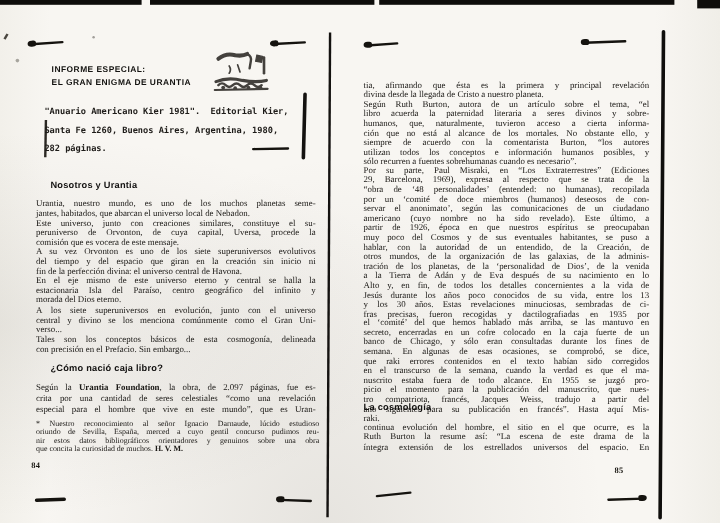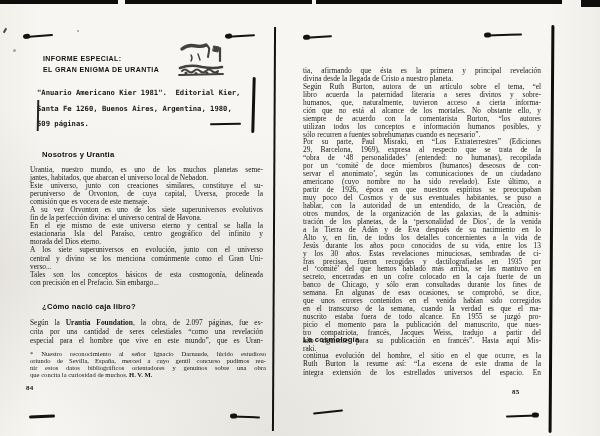--- a/index.html
+++ b/index.html
@@ -107,31 +107,32 @@
       <path d="M3 33 L47 32" stroke-width="1.8"></path>
       <circle cx="10" cy="31" r="1.6" fill="#1d1a16" stroke="none"></circle>
       <circle cx="20" cy="31.5" r="1.6" fill="#1d1a16" stroke="none"></circle>
       <circle cx="31" cy="31" r="1.6" fill="#1d1a16" stroke="none"></circle>
       <circle cx="41" cy="31" r="1.6" fill="#1d1a16" stroke="none"></circle>
     </svg>
 
     <div class="abs typed">
         <div class="tl end">"Anuario Americano Kier 1981".  Editorial Kier,</div>
         <div class="tl end">Santa Fe 1260, Buenos Aires, Argentina, 1980,</div>
-        <div class="tl end">509 páginas.</div>
+        <div class="tl end">282 páginas.</div>
       </div>
 
     <div class="abs sechead h1a">Nosotros y Urantia</div>
     <div class="abs body body1">
         <div class="tl">Urantia, nuestro mundo, es uno de los muchos planetas seme-</div>
         <div class="tl end">jantes, habitados, que abarcan el universo local de Nebadon.</div>
         <div class="tl">Este universo, junto con creaciones similares, constituye el su-</div>
         <div class="tl">peruniverso de Orvonton, de cuya capital, Uversa, procede la</div>
         <div class="tl end">comisión que es vocera de este mensaje.</div>
         <div class="tl">A su vez Orvonton es uno de los siete superuniversos evolutivos</div>
+        <div class="tl">del tiempo y del espacio que giran en la creación sin inicio ni</div>
         <div class="tl end">fin de la perfección divina: el universo central de Havona.</div>
         <div class="tl">En el eje mismo de este universo eterno y central se halla la</div>
         <div class="tl">estacionaria Isla del Paraíso, centro geográfico del infinito y</div>
         <div class="tl end">morada del Dios eterno.</div>
         <div class="tl">A los siete superuniversos en evolución, junto con el universo</div>
         <div class="tl">central y divino se los menciona comúnmente como el Gran Uni-</div>
         <div class="tl end">verso...</div>
         <div class="tl">Tales son los conceptos básicos de esta cosmogonía, delineada</div>
         <div class="tl end">con precisión en el Prefacio. Sin embargo...</div>
       </div>
@@ -177,21 +178,21 @@
         <div class="tl">tración de los planetas, de la ‘personalidad de Dios’, de la venida</div>
         <div class="tl">a la Tierra de Adán y de Eva después de su nacimiento en lo</div>
         <div class="tl">Alto y, en fin, de todos los detalles concernientes a la vida de</div>
         <div class="tl">Jesús durante los años poco conocidos de su vida, entre los 13</div>
         <div class="tl">y los 30 años. Estas revelaciones minuciosas, sembradas de ci-</div>
         <div class="tl">fras precisas, fueron recogidas y dactilografiadas en 1935 por</div>
         <div class="tl">el ‘comité’ del que hemos hablado más arriba, se las mantuvo en</div>
         <div class="tl">secreto, encerradas en un cofre colocado en la caja fuerte de un</div>
         <div class="tl">banco de Chicago, y sólo eran consultadas durante los fines de</div>
         <div class="tl">semana. En algunas de esas ocasiones, se comprobó, se dice,</div>
-        <div class="tl">que unos errores contenidos en el venida habían sido corregidos</div>
+        <div class="tl">que raki errores contenidos en el texto habían sido corregidos</div>
         <div class="tl">en el transcurso de la semana, cuando la verdad es que el ma-</div>
         <div class="tl">nuscrito estaba fuera de todo alcance. En 1955 se juzgó pro-</div>
         <div class="tl">picio el momento para la publicación del manuscrito, que nues-</div>
         <div class="tl">tro compatriota, francés, Jacques Weiss, tradujo a partir del</div>
         <div class="tl">año siguiente para su publicación en francés”. Hasta aquí Mis-</div>
         <div class="tl end">raki.</div>
       </div>
     <div class="abs sechead rh">La cosmología</div>
     <div class="abs rbody2">
         <div class="tl">continua evolución del hombre, el sitio en el que ocurre, es la</div>

